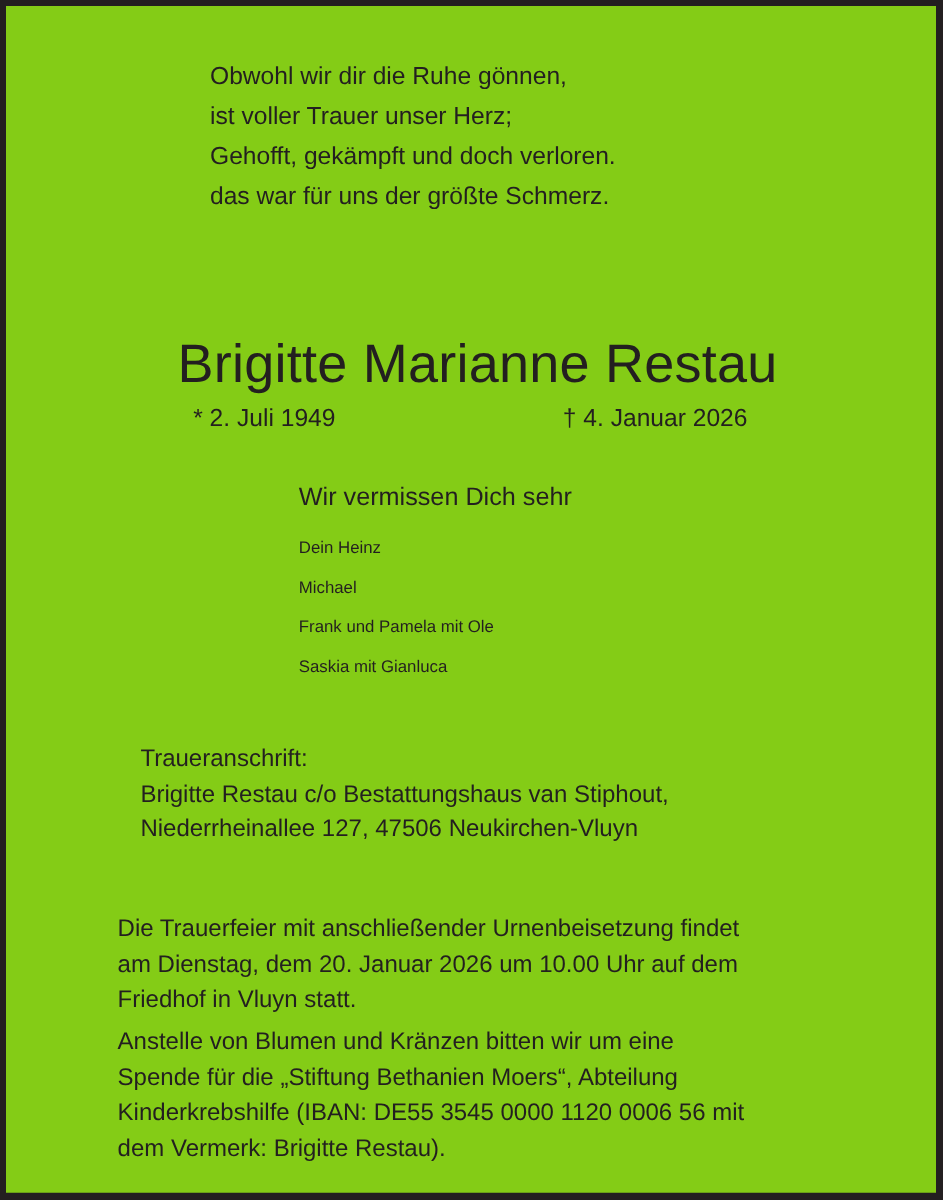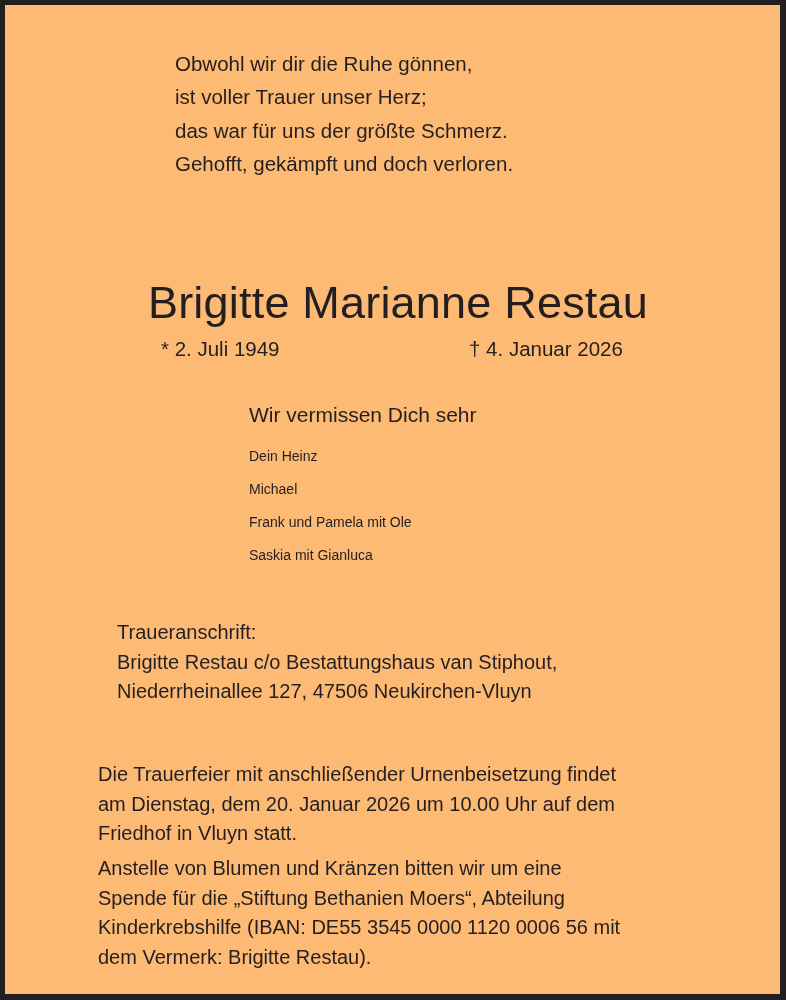--- a/index.html
+++ b/index.html
@@ -6,21 +6,21 @@
   body {
     width: 786px; height: 1000px; background: #ffffff;
     font-family: "Liberation Sans", sans-serif; color: #231f20;
     position: relative; overflow: hidden;
   }
   .frame {
     position: absolute; left: 0; top: 0; width: 786px; height: 1000px;
     box-sizing: border-box;
     border-top: 5px solid #231f20; border-left: 5px solid #231f20;
     border-right: 6px solid #231f20; border-bottom: 6px solid #231f20;
-    background: #fdba74;
+    background: #84cc16;
   }
   .abs { position: absolute; white-space: nowrap; }
   .poem { left: 170px; top: 42px; font-size: 20.5px; line-height: 33.3px; }
   .poem div { height: 33.3px; }
   .name { left: 0; width: 786px; top: 268px; text-align: center; font-size: 45px; line-height: 60px; letter-spacing: 0.2px; }
   .born { left: 156px; top: 331px; font-size: 20.5px; line-height: 26px; }
   .died { left: 464px; top: 331px; font-size: 20.5px; line-height: 26px; }
   .missing { left: 244px; top: 396px; font-size: 21px; line-height: 28px; }
   .family { left: 244px; top: 435px; font-size: 14px; line-height: 33px; }
   .family div { height: 33px; }
@@ -32,22 +32,22 @@
   .para2 div { height: 29.5px; }
 </style>
 </head>
 <body>
 
 <div class="frame">
 
   <div class="abs poem">
     <div>Obwohl wir dir die Ruhe gönnen,</div>
     <div>ist voller Trauer unser Herz;</div>
+    <div>Gehofft, gekämpft und doch verloren.</div>
     <div>das war für uns der größte Schmerz.</div>
-    <div>Gehofft, gekämpft und doch verloren.</div>
   </div>
 
   <div class="abs name">Brigitte Marianne Restau</div>
   <div class="abs born">* 2. Juli 1949</div>
   <div class="abs died">† 4. Januar 2026</div>
 
   <div class="abs missing">Wir vermissen Dich sehr</div>
   <div class="abs family">
     <div>Dein Heinz</div>
     <div>Michael</div>

